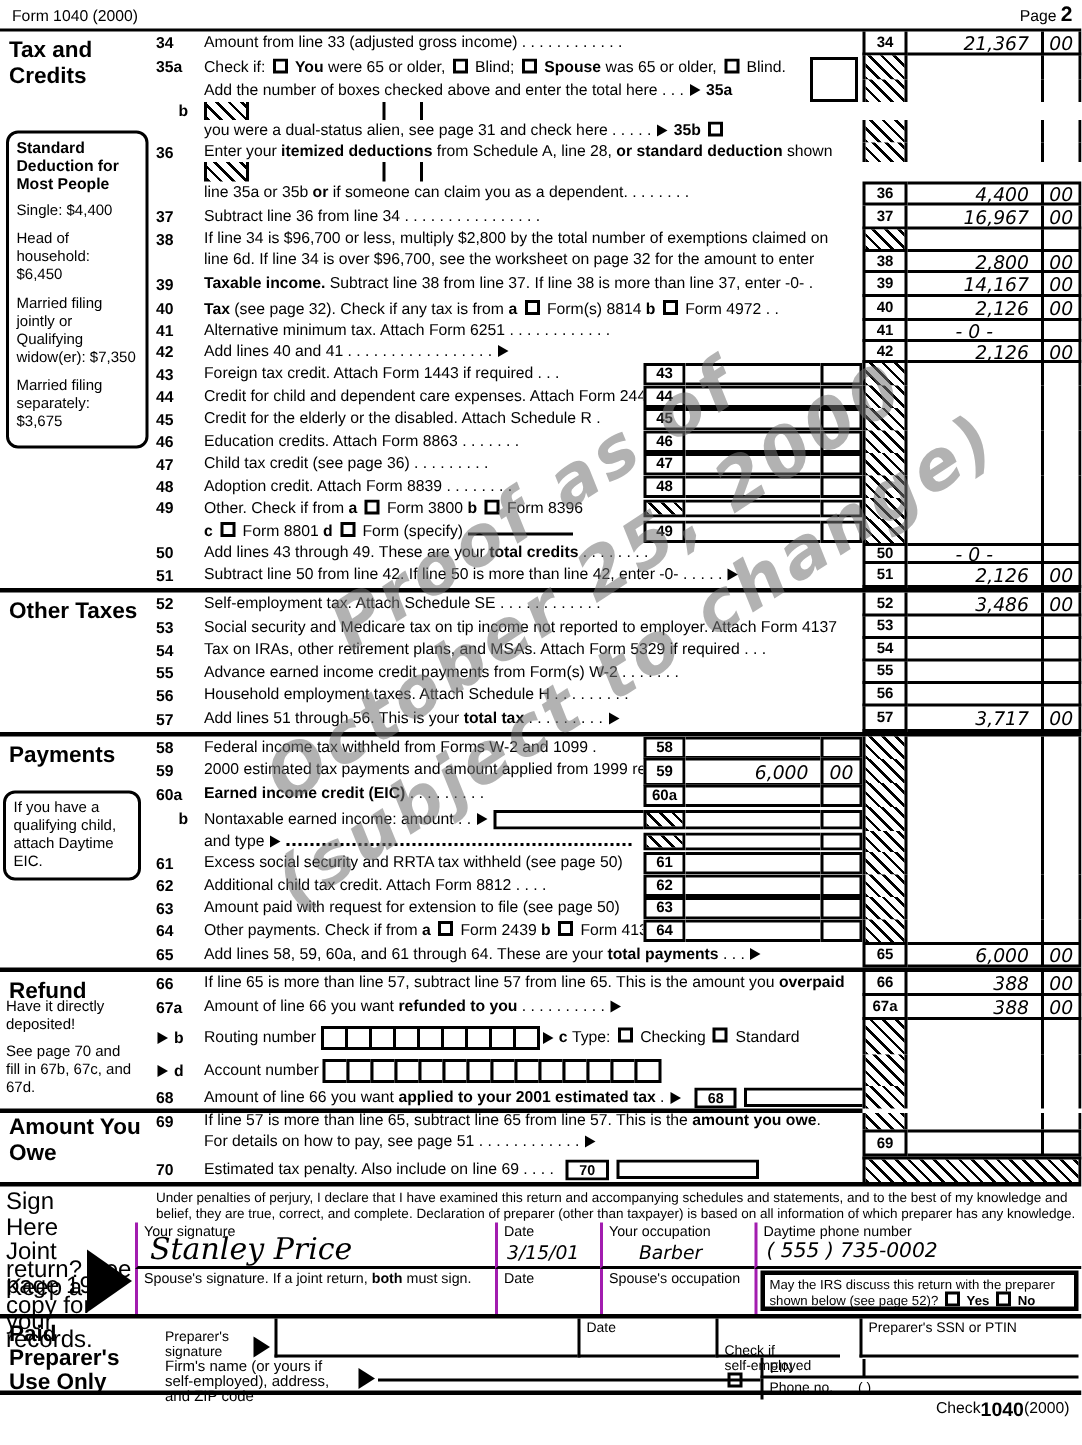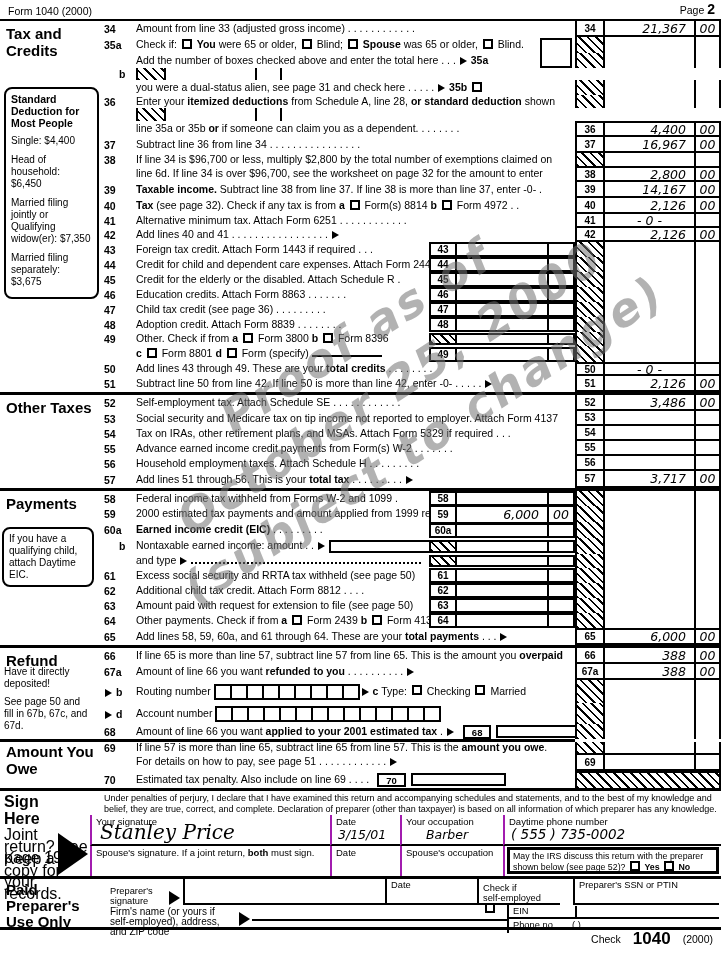--- a/index.html
+++ b/index.html
@@ -56,21 +56,21 @@
 .sidenote{position:absolute;font-size:10px;line-height:12px}
 
 .box35a{position:absolute;width:32px;height:30px;border:2px solid #000;background:#fff}
 
 .wm{position:absolute;left:100px;top:295px;width:580px;transform:rotate(-33deg);
   text-align:center;font-family:"DejaVu Sans",sans-serif;font-weight:bold;font-style:italic;
   font-size:46px;line-height:62px;letter-spacing:3px;color:rgba(115,115,115,0.55);
   pointer-events:none;z-index:9}
 
 .sign{position:relative;height:88px;border-top:3px solid #000}
-.s-title{position:absolute;left:4px;top:2px;font-weight:bold;font-size:16px;line-height:17px;width:60px}
+.s-title{position:absolute;left:4px;top:2px;font-weight:normal;font-size:16px;line-height:17px;width:60px}
 .s-note{position:absolute;left:4px;font-size:16px;line-height:11.5px;width:86px}
 .perjury{position:absolute;left:104px;top:2px;width:614px;font-size:9px;line-height:10.5px;white-space:normal}
 .s-arrow{position:absolute;left:58px;top:42px;width:0;height:0;
   border-left:30px solid #000;border-top:21px solid transparent;border-bottom:21px solid transparent}
 .s-table{position:absolute;left:90px;top:24px;right:0;bottom:0;display:flex;flex-direction:column}
 .s-r{display:flex;flex:1}
 .s-c{border-left:2px solid #a21caf;padding:1px 4px;font-size:9.5px;position:relative;overflow:hidden}
 .s-r1 .s-c{border-bottom:2px solid #000}
 .s-c1{width:240px}.s-c2{width:70px}.s-c3{width:103px}.s-c4{width:218px}
 .sigscript{font-family:"DejaVu Serif",serif;font-style:italic;font-size:20px;position:absolute;left:8px;bottom:0px}
@@ -78,21 +78,21 @@
 .irsbox{position:absolute;left:2px;right:2px;top:1px;bottom:2px;border:3px solid #000;
   font-size:8.8px;line-height:10.5px;padding:1px 3px;white-space:normal}
 
 .prep{position:relative;height:54px;border-top:3px solid #000;border-bottom:3px solid #000}
 .p-title{position:absolute;left:6px;top:3px;width:96px;font-weight:bold;font-size:15px;line-height:16px}
 .p-lab{position:absolute;font-size:9.3px;line-height:10px}
 .p-box{position:absolute;border-left:2px solid #000;border-bottom:2px solid #000;padding:1px 4px;font-size:9.3px}
 .dashv{display:inline-block;border-left:2px dashed #000;height:12px;vertical-align:middle;margin:0 6px}
 
 .foot{height:18px;display:flex;justify-content:flex-end;align-items:center;padding-right:8px}
-.foot b{font-size:17px;margin:0 12px}
+.foot b{font-size:13px;margin:0 0}
 </style>
 </head>
 <body>
 
 <div class="page">
 
   <div class="hdr">
     <span>Form 1040 (2000)</span>
     <span class="pg"><span>Page</span> <b>2</b></span>
   </div>
@@ -533,21 +533,21 @@
       <div class="rn">65</div>
       <div class="ra hand">6,000</div>
       <div class="rc hand">00</div>
     </div>
   </div>
 
   <div class="sec topline">
     <div class="sec-title">Refund</div>
     <div class="sidenote" style="left:4px;top:18px;width:86px">
       <div>Have it directly deposited!</div>
-      <div style="margin-top:6px">See page 50 and fill in 67b, 67c, and 67d.</div>
+      <div style="margin-top:6px">See page 70 and fill in 67b, 67c, and 67d.</div>
     </div>
     <div class="row rb" style="height:16px">
       <div class="no">66</div>
       <div class="desc">
           <span class="dtext"><span>If line 65 is more than line 57, subtract line 57 from line 65. This is the amount you </span><span class="bb">overpaid</span></span>
         </div>
       <div class="rn">66</div>
       <div class="ra hand">388</div>
       <div class="rc hand">00</div>
     </div>
@@ -566,21 +566,21 @@
           <span class="dtext"><span>Routing number  </span><span class="cells">
               <span class="cell"></span>
               <span class="cell"></span>
               <span class="cell"></span>
               <span class="cell"></span>
               <span class="cell"></span>
               <span class="cell"></span>
               <span class="cell"></span>
               <span class="cell"></span>
               <span class="cell"></span>
-            </span><span>   </span><span class="arr"></span><span> </span><span class="bb">c </span><span>Type: </span><span class="cb"></span><span> Checking    </span><span class="cb"></span><span> Married</span></span>
+            </span><span>   </span><span class="arr"></span><span> </span><span class="bb">c </span><span>Type: </span><span class="cb"></span><span> Checking    </span><span class="cb"></span><span> Standard</span></span>
         </div>
       <div class="rn hz"></div>
       <div class="ra"></div>
       <div class="rc"></div>
     </div>
     <div class="row" style="height:21px">
       <div class="no"><span class="arr"></span><span class="bb"> d</span></div>
       <div class="desc">
           <span class="dtext"><span>Account number  </span><span class="cells">
               <span class="cell"></span>
@@ -679,21 +679,21 @@
       </div>
     </div>
   </div>
 
   <div class="prep">
     <div class="p-title">Paid Preparer's Use Only</div>
     <div class="p-lab" style="left:110px;top:7px;width:58px">Preparer's signature</div>
     <div class="arr" style="position:absolute;left:168px;top:12px;border-left-width:11px;border-top-width:7px;border-bottom-width:7px"></div>
     <div class="p-box" style="left:183px;top:0;width:202px;height:26px"></div>
     <div class="p-box" style="left:385px;top:0;width:92px;height:26px"><span>Date</span></div>
-    <div class="p-box" style="left:477px;top:0;width:83px;height:26px;padding-top:4px">
+    <div class="p-box" style="left:477px;top:0;width:83px;height:26px;padding-top:16px">
       <div><span>Check if</span><span> </span></div>
       <div><span>self-employed </span><span class="cb"></span></div>
     </div>
     <div class="p-box" style="left:573px;top:0;width:146px;height:26px;border-right:none"><span>Preparer's SSN or PTIN</span></div>
     <div class="p-lab" style="left:110px;top:28px;width:126px;font-size:10px">Firm's name (or yours if self-employed), address, and ZIP code</div>
     <div class="arr" style="position:absolute;left:238px;top:33px;border-left-width:11px;border-top-width:7px;border-bottom-width:7px"></div>
     <div style="position:absolute;left:252px;top:40px;width:255px;border-bottom:2px solid #000"></div>
     <div class="p-box" style="left:507px;top:26px;width:212px;height:14px">
       <span>EIN</span><span class="dashv" style="margin-left:46px"></span>
     </div>

